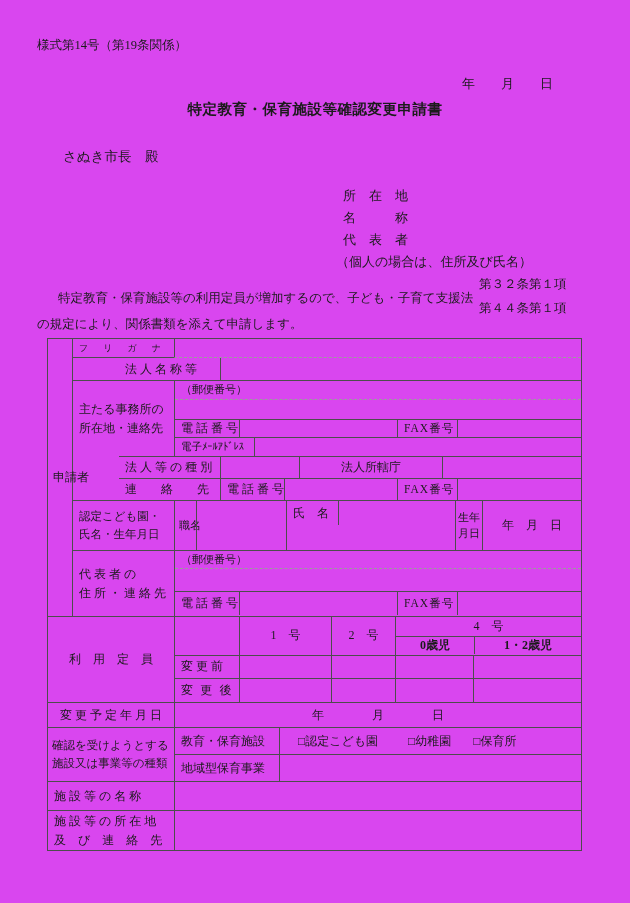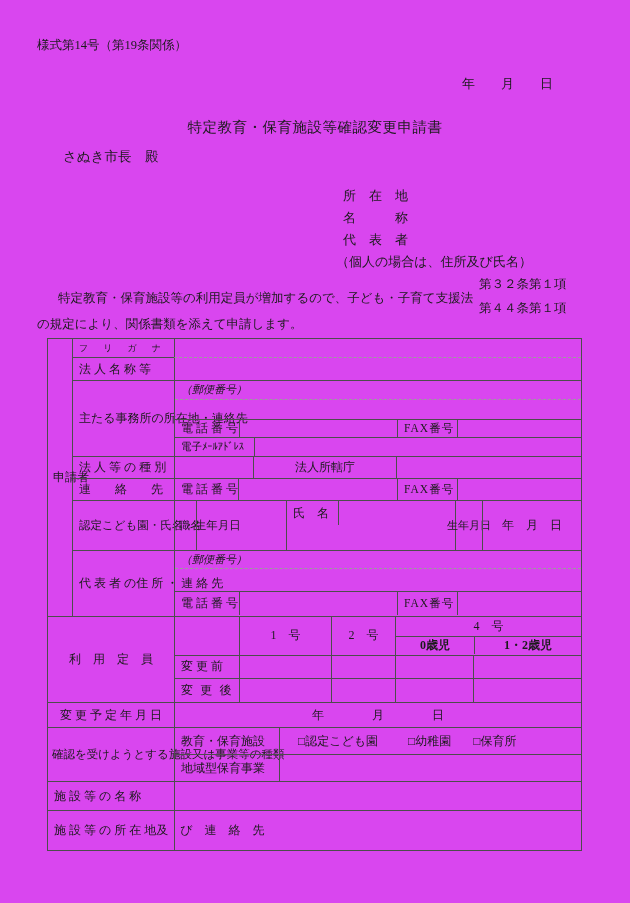--- a/index.html
+++ b/index.html
@@ -13,26 +13,26 @@
   .abs { position: absolute; white-space: pre; }
 
   
   .tbl { position: absolute; left: 47px; top: 338px; width: 535px; border: 1px solid #4d4d4d; font-size: 12px; }
   .row { display: flex; }
   .col { display: flex; flex-direction: column; }
   .c   { display: flex; align-items: center; white-space: pre; }
   .bt  { border-top: 1px solid #4d4d4d; }
   .bl  { border-left: 1px solid #4d4d4d; }
   .bbs { border-bottom: 1px solid #4d4d4d; }
-  .bbd { border-bottom: 1px dashed #9c9c9c; font-style: italic; }
+  .bbd { border-bottom: 1px dashed #9c9c9c; }
   .grow { flex: 1 1 auto; min-width: 0; }
   .lab { padding-left: 6px; }
   .ctr { justify-content: center; }
   .stack { line-height: 1.3; text-align: center; word-break: break-all; }
-  .two-line { display:flex; flex-direction:row; justify-content:center; line-height:1.55; white-space:pre; }
+  .two-line { display:flex; flex-direction:column; justify-content:center; line-height:1.55; white-space:pre; }
   .fs9  { font-size: 9px; }
   .fs10 { font-size: 10.5px; }
   .fs11 { font-size: 11px; }
   .fs115{ font-size: 11.5px; }
 
   .w-colA { width: 25px; border-right: 1px solid #4d4d4d; justify-content: center; }
   .w-lab  { width: 101px; }
   .w-tel  { width: 64px; }
   .w-faxl { width: 60px; }
   .w-faxv { width: 124px; }
@@ -44,35 +44,35 @@
   .w-furg { width: 169px; }
   .w-furl { width: 51px; }
   .w-birth{ width: 27px; }
   .w-lab2 { width: 126px; }
   .w-sub  { width: 64px; }
   .w-c1   { width: 92px; }
   .w-c2   { width: 64px; }
   .w-c3a  { width: 78px; }
   .w-kind { width: 104px; }
 
-  .h19 { height: 19px; } .h22 { height: 22px; } .h18 { height: 18px; } .h25 { height: 25px; } .h38 { height: 38px; }
+  .h19 { height: 19px; } .h22 { height: 22px; margin-left: 46px; } .h18 { height: 18px; } .h25 { height: 25px; } .h38 { height: 38px; }
   .h50 { height: 50px; }
 
   .chk { margin-right: 30px; white-space: pre; }
 </style>
 </head>
 <body>
 
 <div class="page">
 
   <div class="abs" style="left:37px; top:37px; font-size:12.5px;">様式第14号（第19条関係）</div>
 
   <div class="abs" style="left:462px; top:75px; font-size:13px;">年　　月　　日</div>
 
-  <div class="abs" style="left:0; top:118px; width:630px; text-align:center; font-size:14.5px; letter-spacing:0.5px;">特定教育・保育施設等確認変更申請書</div>
+  <div class="abs" style="left:0; top:100px; width:630px; text-align:center; font-size:14.5px; letter-spacing:0.5px;font-weight:bold;">特定教育・保育施設等確認変更申請書</div>
 
   <div class="abs" style="left:63px; top:148px; font-size:13.5px;">さぬき市長　殿</div>
 
   <div class="abs" style="left:343px; top:187px; font-size:13px;">所　在　地</div>
   <div class="abs" style="left:343px; top:209px; font-size:13px;">名　　　称</div>
   <div class="abs" style="left:343px; top:231px; font-size:13px;">代　表　者</div>
   <div class="abs" style="left:336px; top:253px; font-size:13px;">（個人の場合は、住所及び氏名）</div>
 
   <div class="abs" style="left:58px; top:290px; font-size:12.5px;">特定教育・保育施設等の利用定員が増加するので、子ども・子育て支援法</div>
   <div class="abs" style="left:479px; top:276px; font-size:12.5px;">第３２条第１項</div>

